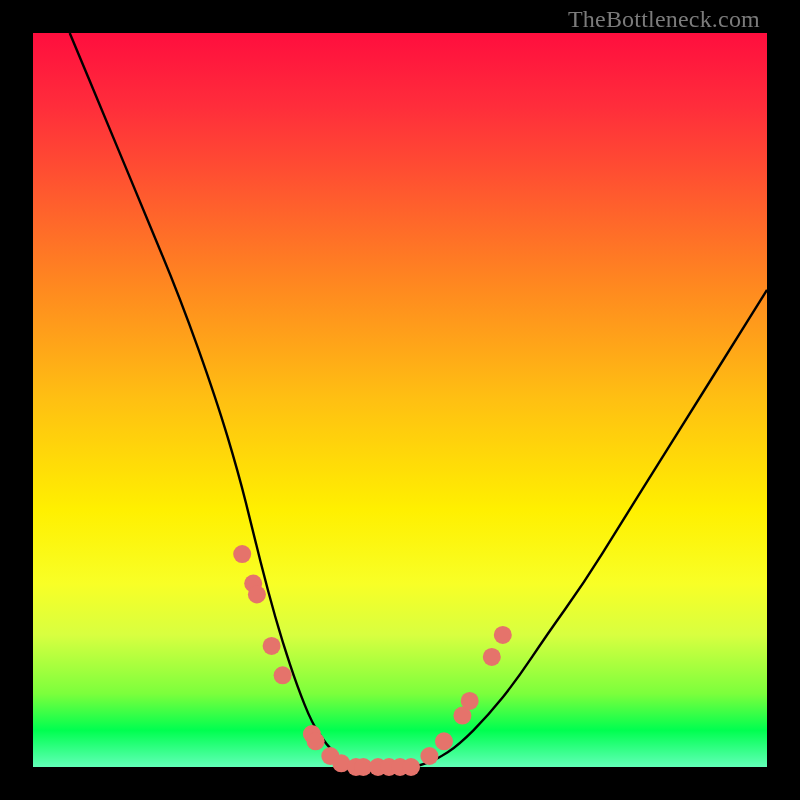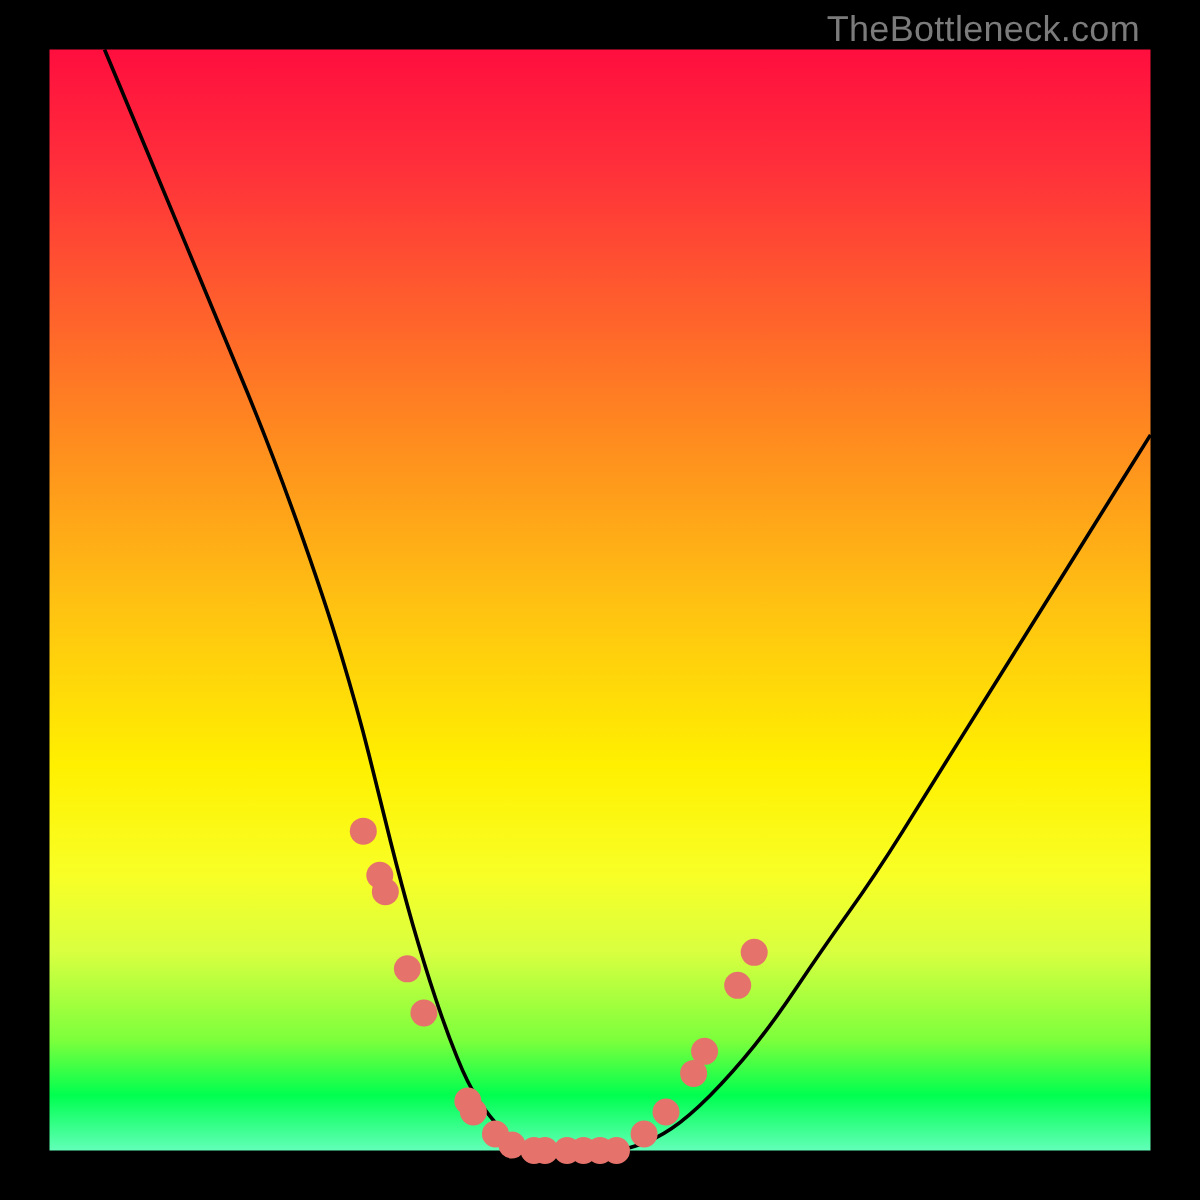--- a/index.html
+++ b/index.html
@@ -35,20 +35,21 @@
   }
   .watermark {
     position: absolute;
     top: 6px;
     right: 40px;
     color: #7b7b7b;
     font-size: 24px;
     letter-spacing: 0.2px;
     font-weight: 400;
     z-index: 3;
+    font-family: Liberation Serif, serif;
   }
   svg.curve, svg.dots {
     position: absolute;
     left: 0; top: 0;
     width: 734px; height: 734px;
     overflow: visible;
   }
 </style>
 </head>
 <body>

